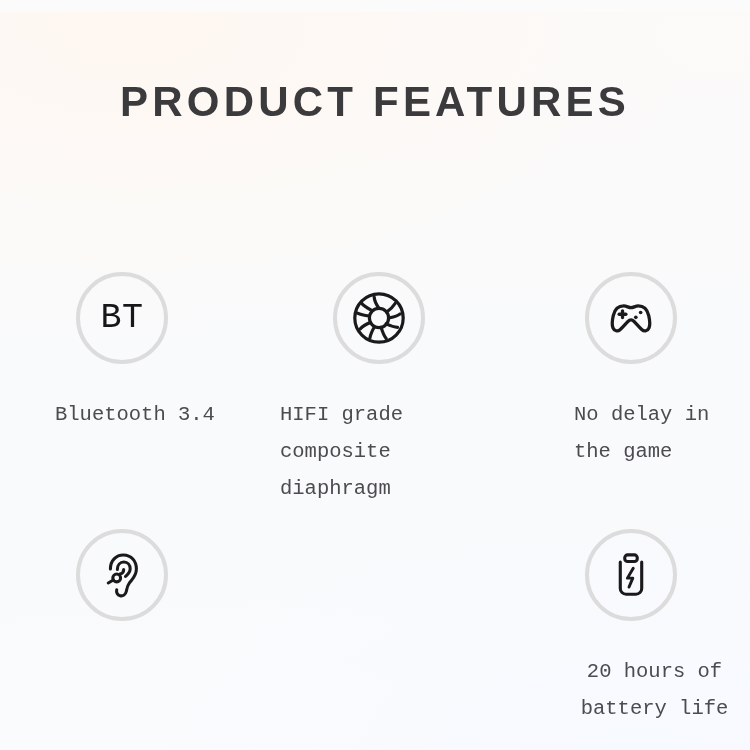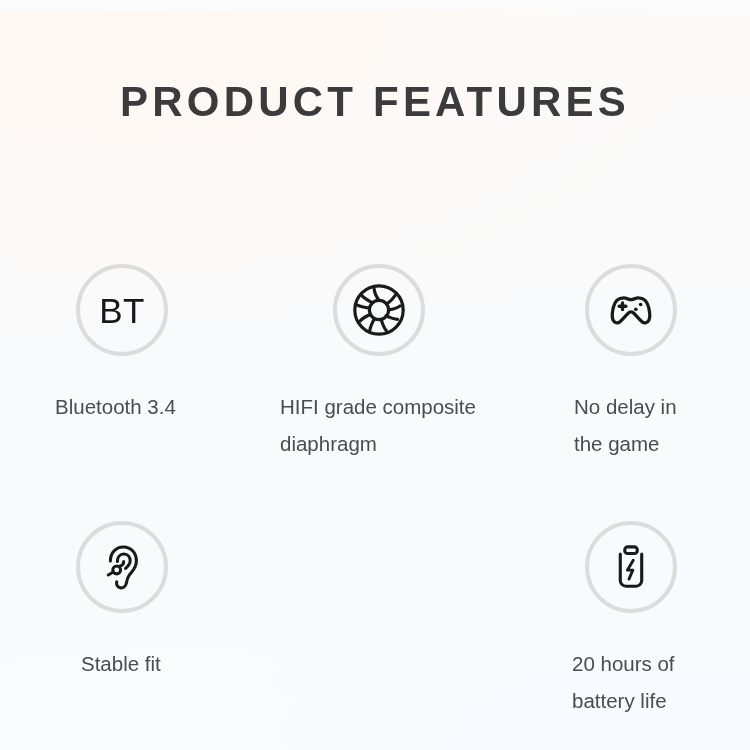--- a/index.html
+++ b/index.html
@@ -69,22 +69,23 @@
     width: 750px;
   }
 
   .row {
     position: relative;
     height: 257px;
   }
 
   .cell {
     position: absolute;
-    top: 4px;
+    top: 12px;
     width: 210px;
+    font-family: Liberation Mono, monospace;
   }
   .cell.col0 { left: 17px; }
   .cell.col1 { left: 275px; }
   .cell.col2 { left: 527px; }
 
   .circle {
     position: relative;
     width: 92px;
     height: 92px;
     margin-left: 59px;
@@ -117,21 +118,21 @@
     color: #4b4b50;
     font-weight: 400;
     white-space: pre-line;
   }
   .cell.col0 .label { padding-left: 38px; }
   .cell.col1 .label { padding-left: 5px; }
   .cell.col2 .label { padding-left: 47px; }
 
   .row.row2 .cell.col0 .label { padding-left: 64px; }
   .row.row2 .cell.col1 .label { padding-left: 55px; }
-  .row.row2 .cell.col2 .label { padding-left: 45px; }
+  .row.row2 .cell.col2 .label { padding-left: 45px; text-align: center; }
 </style>
 </head>
 <body>
 
 <div class="page">
   <div class="content">
 
     <div class="title">PRODUCT FEATURES</div>
 
     <div class="grid">
@@ -214,21 +215,20 @@
                          C23.0 17.5 25.8 14.0 30.0 14.0
                          C34.2 14.0 36.8 17.3 36.8 21.3
                          C36.8 25.5 34.0 27.6 31.8 29.5"></path>
                 <path d="M29.8 22.0
                          C29.8 24.5 28.0 26.5 25.8 27.0"></path>
                 <circle cx="22.3" cy="31.2" r="4.2"></circle>
                 <path d="M18.6 33.4 L13.2 36.6"></path>
               </svg>
             </span>
           </div>
-          <div class="label">Stable fit</div>
         </div>
 
 
         <div class="cell col2">
           <div class="circle">
             <span>
               <svg class="icon-svg" width="50" height="50" viewBox="0 0 56 56" fill="none" stroke="#1a1a1d" stroke-width="3.5" stroke-linecap="round" stroke-linejoin="round">
                 <rect x="21.0" y="5.5" width="14.0" height="7.4" rx="3.2"></rect>
                 <path d="M16.0 13.6
                          L16.0 43.0

